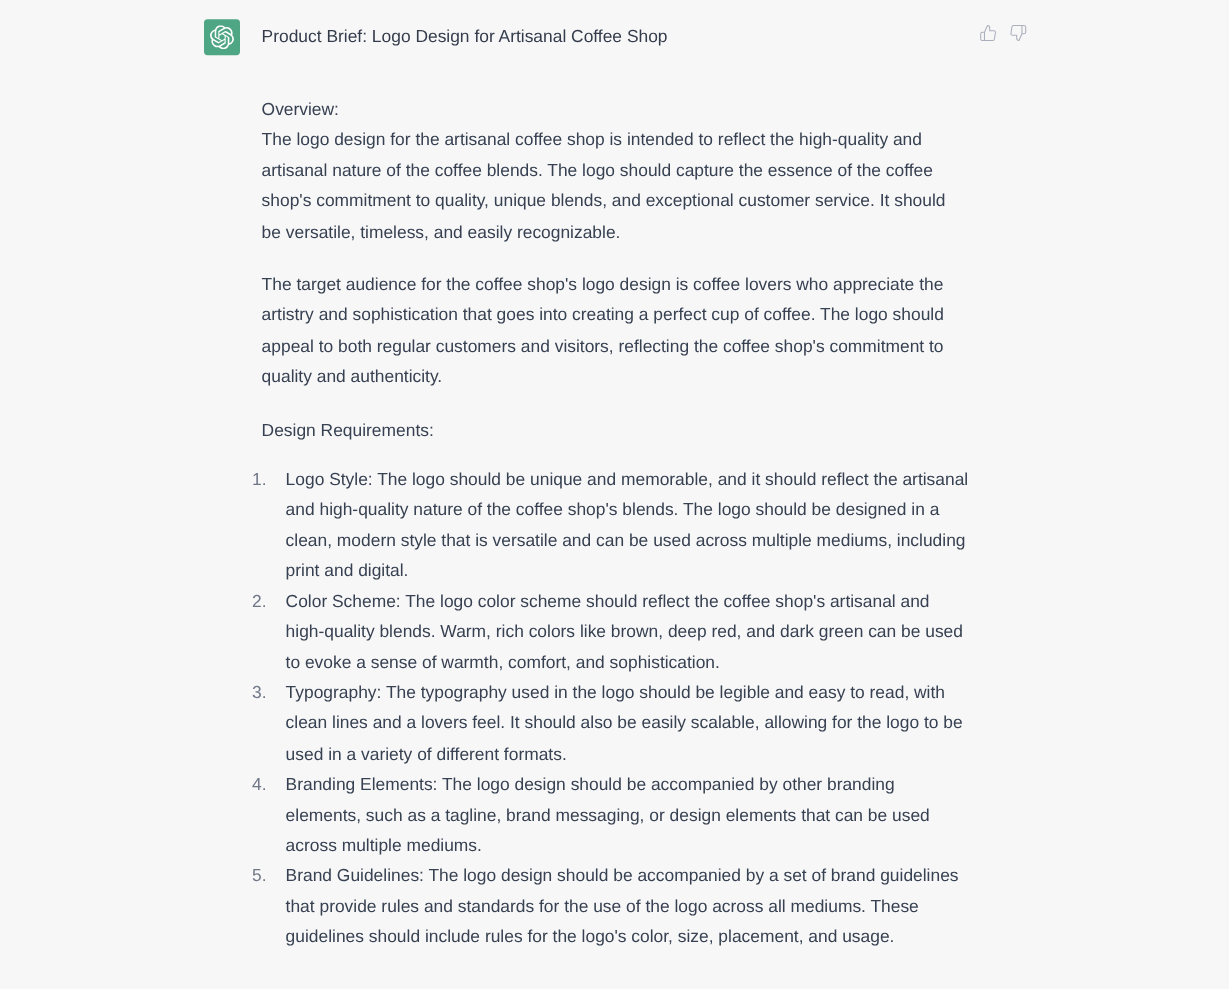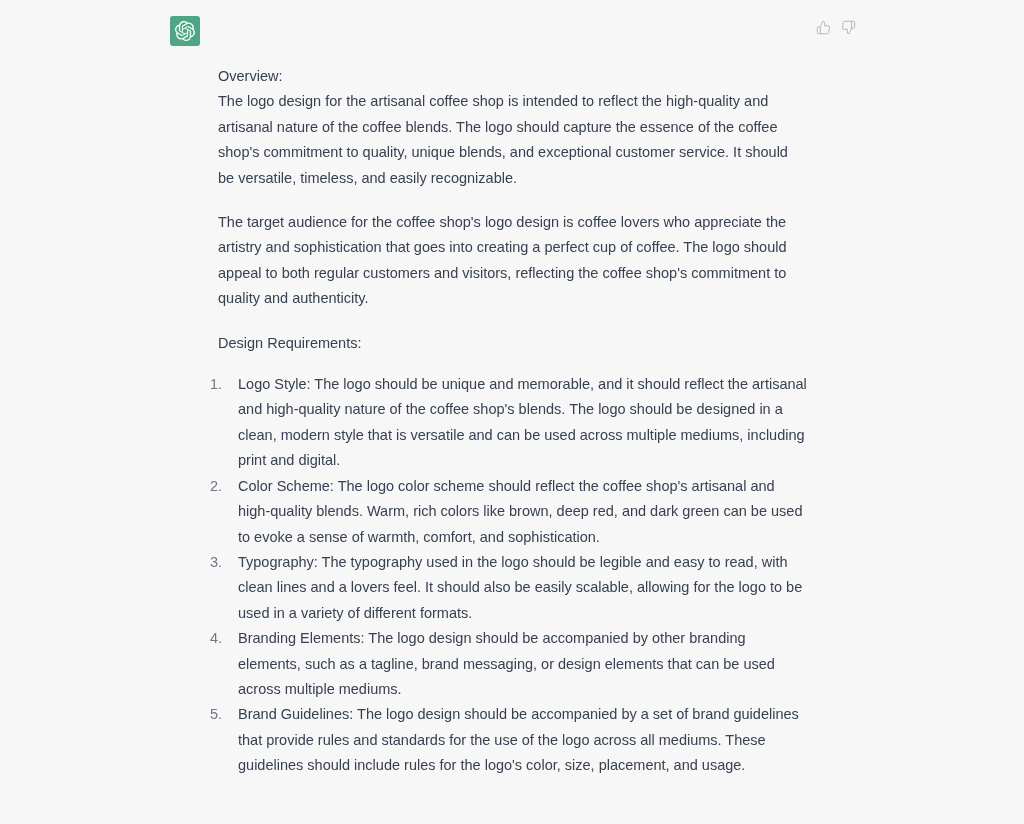--- a/index.html
+++ b/index.html
@@ -27,21 +27,21 @@
     position:absolute; left:816px; top:20px;
     display:flex; gap:10px; color:#ABAFBC;
   }
   .action-btn {
     background:none; border:none; padding:0; cursor:pointer;
     color:inherit; display:block; line-height:0;
   }
   .action-btn svg { width:15px; height:15px; stroke:currentColor; fill:none;
     stroke-width:1.4; stroke-linecap:round; stroke-linejoin:round; }
   .content {
-    position:absolute; left:218px; top:64px; width:590px;
+    position:absolute; left:218px; top:80px; width:590px;
     font-size:14.5px; line-height:25.4px;
   }
   .para { margin-bottom:19px; }
   .para:last-of-type { margin-bottom:16px; }
   ol.req-list { list-style:none; }
   ol.req-list li { display:flex; margin-left:-8px; }
   ol.req-list .num { flex:none; width:28px; color:#6F7686; }
   ol.req-list .txt { flex:1; }
 </style>
 </head>
@@ -50,20 +50,21 @@
 <div class="message">
 
   <div class="avatar">
     <span style="line-height:0;">
       <svg viewBox="0 0 24 24" fill="#ffffff" xmlns="http://www.w3.org/2000/svg">
         <path d="M22.2819 9.8211a5.9847 5.9847 0 0 0-.5157-4.9108 6.0462 6.0462 0 0 0-6.5098-2.9A6.0651 6.0651 0 0 0 4.9807 4.1818a5.9847 5.9847 0 0 0-3.9977 2.9 6.0462 6.0462 0 0 0 .7427 7.0966 5.98 5.98 0 0 0 .511 4.9107 6.051 6.051 0 0 0 6.5146 2.9001A5.9847 5.9847 0 0 0 13.2599 24a6.0557 6.0557 0 0 0 5.7718-4.2058 5.9894 5.9894 0 0 0 3.9977-2.9001 6.0557 6.0557 0 0 0-.7475-7.073zm-9.022 12.6081a4.4755 4.4755 0 0 1-2.8764-1.0408l.1419-.0804 4.7783-2.7582a.7948.7948 0 0 0 .3927-.6813v-6.7369l2.02 1.1686a.071.071 0 0 1 .038.0615v5.5826a4.504 4.504 0 0 1-4.4945 4.4849zm-9.6607-4.1254a4.4708 4.4708 0 0 1-.5346-3.0137l.142.0852 4.783 2.7582a.7712.7712 0 0 0 .7806 0l5.8428-3.3685v2.3324a.0804.0804 0 0 1-.0332.0615L9.74 19.9502a4.4992 4.4992 0 0 1-6.1408-1.6464zM2.3408 7.8956a4.485 4.485 0 0 1 2.3655-1.9728V11.6a.7664.7664 0 0 0 .3879.6765l5.8144 3.3543-2.0201 1.1685a.0757.0757 0 0 1-.071 0l-4.8303-2.7865A4.504 4.504 0 0 1 2.3408 7.8956zm16.5963 3.8558L13.1038 8.364 15.1192 7.2a.0757.0757 0 0 1 .071 0l4.8303 2.7913a4.4944 4.4944 0 0 1-.6765 8.1042v-5.6772a.79.79 0 0 0-.4069-.6765zm2.0107-3.0231l-.142-.0852-4.7735-2.7818a.7759.7759 0 0 0-.7854 0L9.409 9.2297V6.8974a.0662.0662 0 0 1 .0284-.0615l4.8303-2.7866a4.4992 4.4992 0 0 1 6.6802 4.66zM8.3065 12.863l-2.02-1.1638a.0804.0804 0 0 1-.038-.0567V6.0742a4.4992 4.4992 0 0 1 7.3757-3.4537l-.142.0805L8.704 5.459a.7948.7948 0 0 0-.3927.6813zm1.0976-2.3654l2.602-1.4998 2.6069 1.4998v2.9994l-2.5974 1.4997-2.6067-1.4997z"></path>
       </svg>
     </span>
   </div>
 
+  <div class="title">Product Brief: Logo Design for Artisanal Coffee Shop</div>
 
   <div class="actions">
     <button class="action-btn">
       <span>
         <svg viewBox="0 0 24 24">
             <path d="M14 9V5a3 3 0 0 0-3-3l-4 9v11h11.28a2 2 0 0 0 2-1.7l1.38-9a2 2 0 0 0-2-2.3zM7 22H4a2 2 0 0 1-2-2v-7a2 2 0 0 1 2-2h3"></path>
           </svg>
       </span>
     </button>
     <button class="action-btn">

